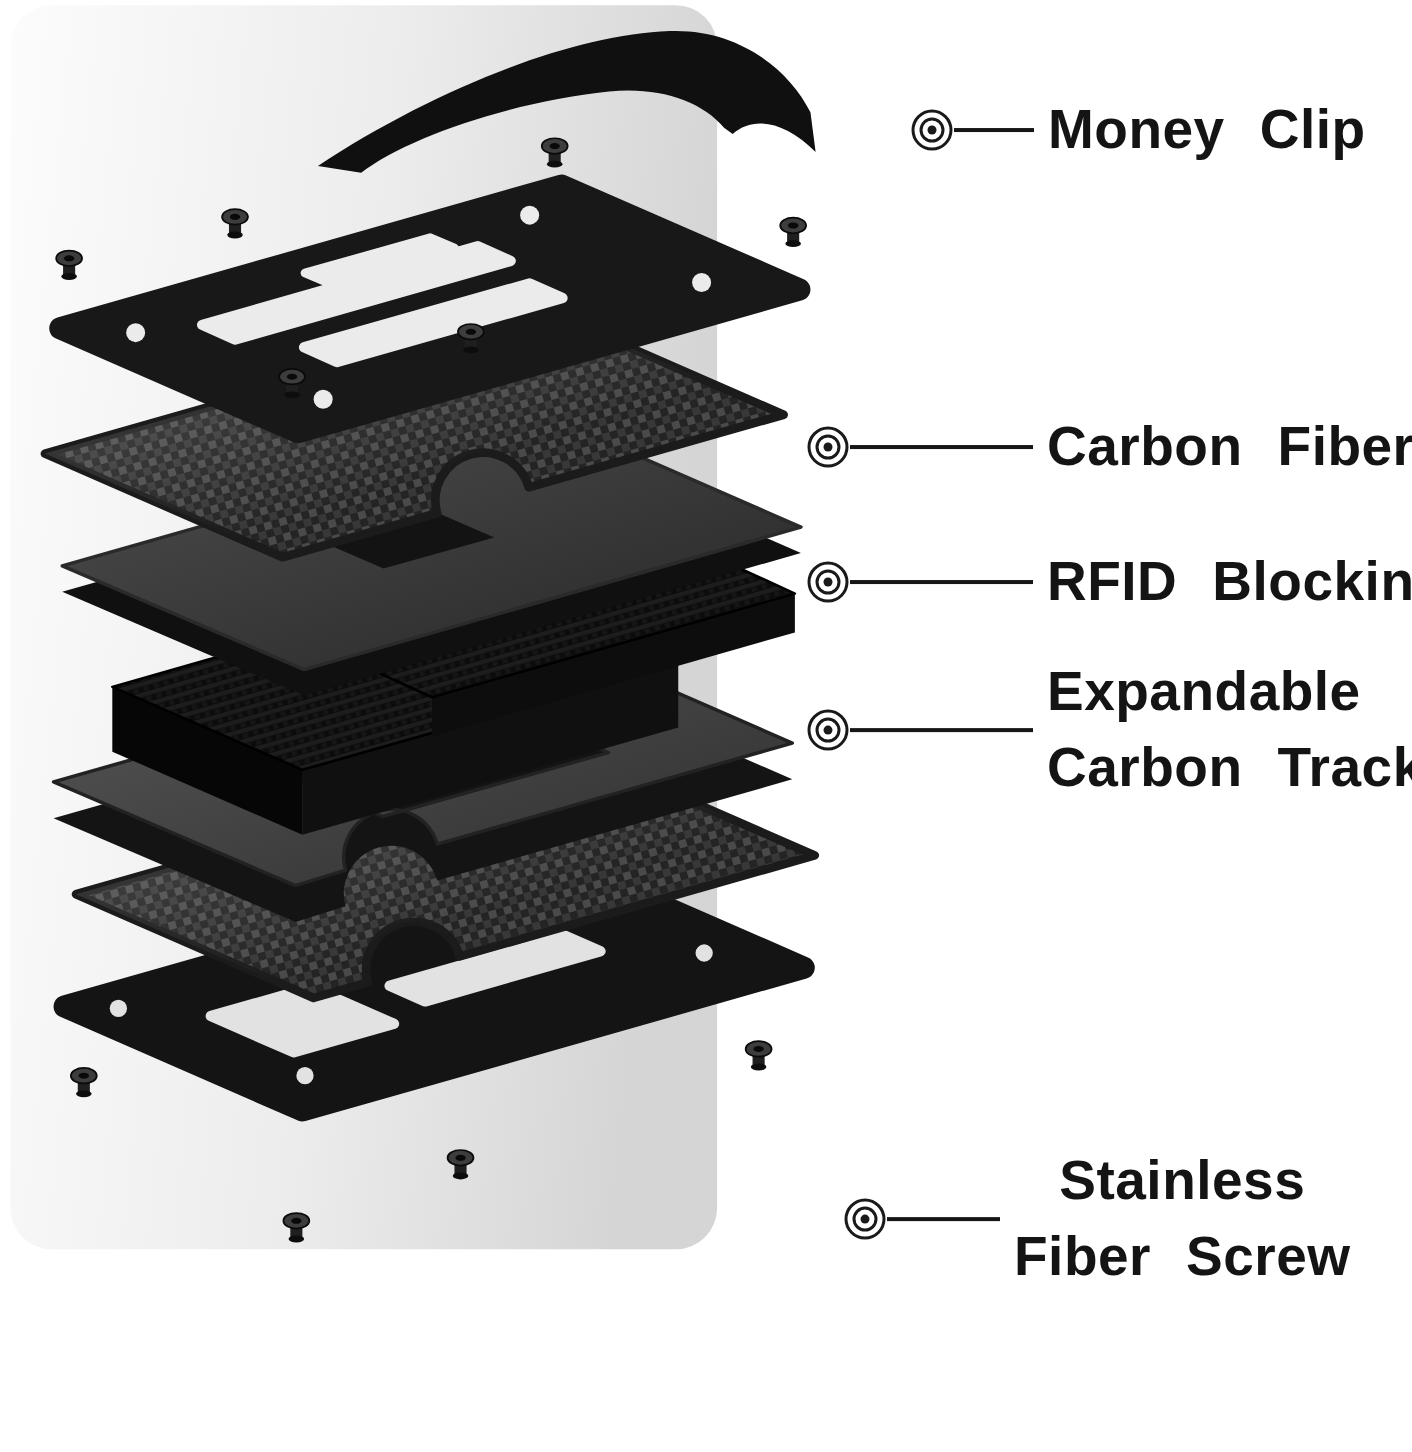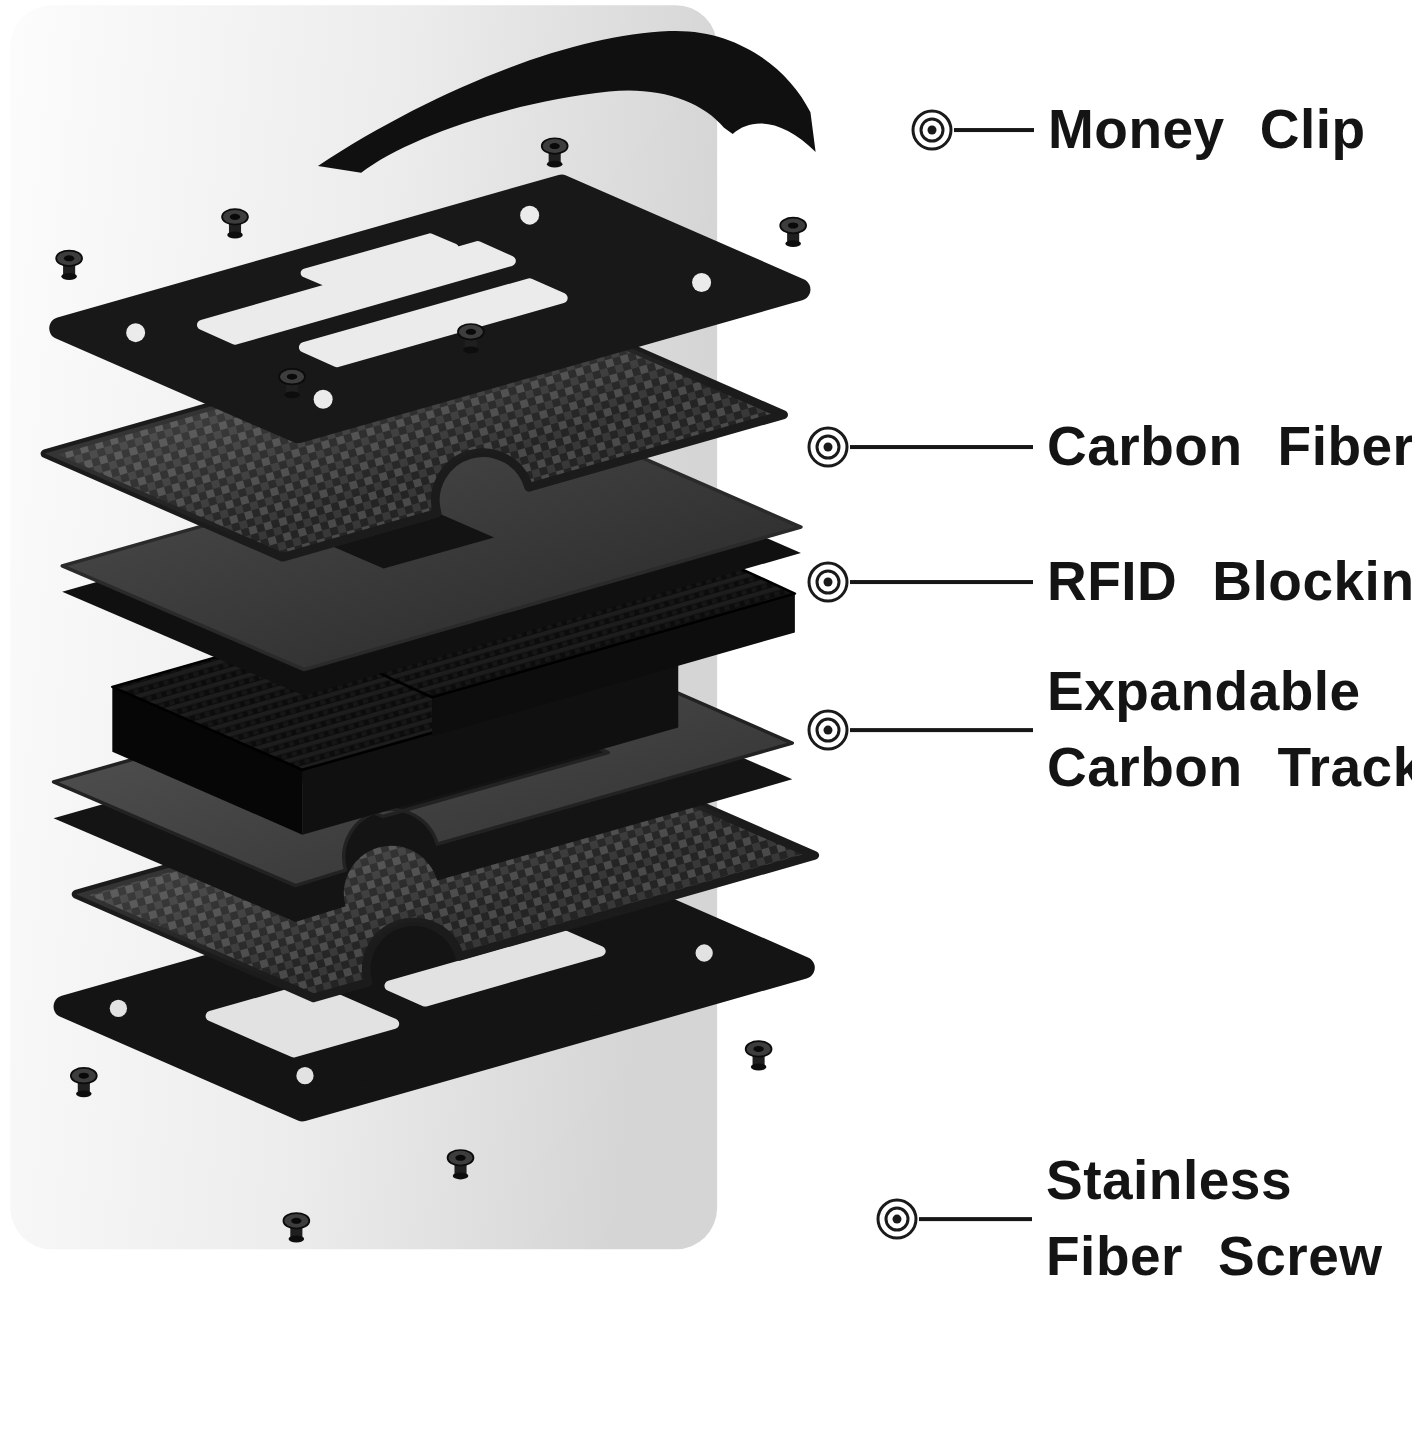--- a/index.html
+++ b/index.html
@@ -212,21 +212,21 @@
       <circle r="11" fill="none" stroke="#1a1a1a" stroke-width="3"></circle>
       <circle r="4.5" fill="#1a1a1a"></circle>
     </svg>
     <div class="leader w-c2"></div>
     <div class="label">
       <span>Expandable</span>
       <span>Carbon Track</span>
     </div>
   </div>
 
-  <div class="callout" style="left:875px; top:1219px;">
+  <div class="callout" style="left:843px; top:1219px;text-align:center;">
     <svg class="marker" viewBox="-22 -22 44 44">
       <circle r="19" fill="#ffffff" stroke="#1a1a1a" stroke-width="3"></circle>
       <circle r="11" fill="none" stroke="#1a1a1a" stroke-width="3"></circle>
       <circle r="4.5" fill="#1a1a1a"></circle>
     </svg>
     <div class="leader w-c3"></div>
     <div class="label">
       <span>Stainless</span>
       <span>Fiber Screw</span>
     </div>

